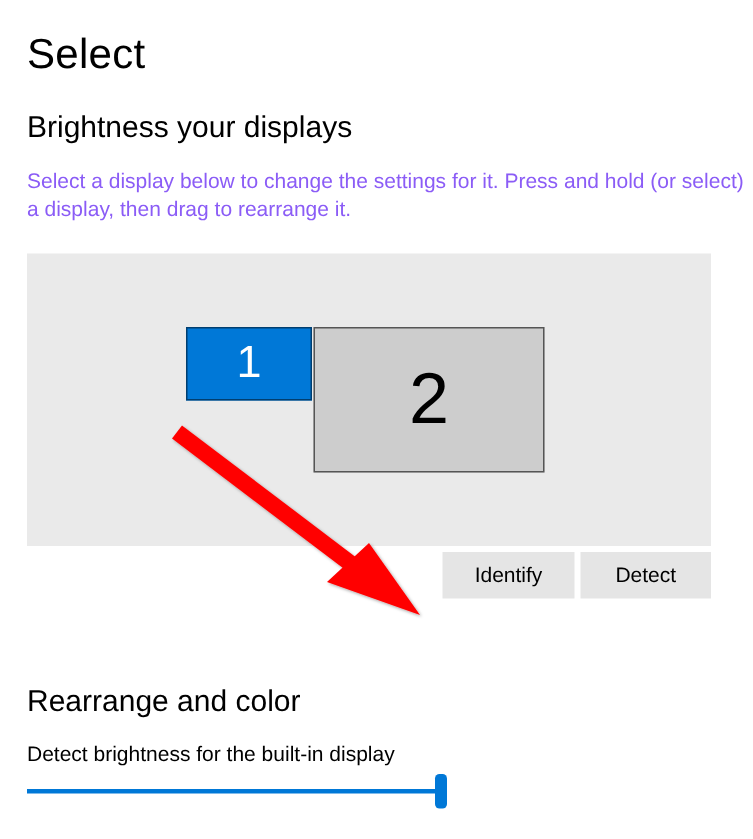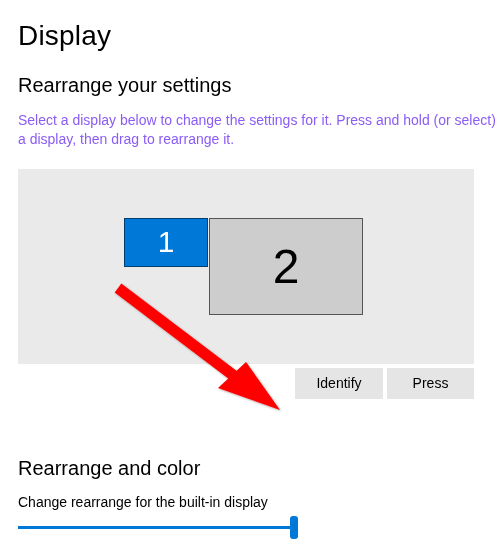--- a/index.html
+++ b/index.html
@@ -125,43 +125,43 @@
       top: 280px;
       width: 200px;
       height: 150px;
       pointer-events: none;
     }
   </style>
 </head>
 <body>
 
 <div class="page">
-  <h1 class="page-title">Display</h1>
+  <h1 class="page-title">Select</h1>
 
-  <h2 class="section-heading">Rearrange your settings</h2>
+  <h2 class="section-heading">Brightness your displays</h2>
 
   <p class="description">Select a display below to change the settings for it. Press and hold (or select) a display, then drag to rearrange it.</p>
 
   <div class="display-canvas">
     <div class="display-box display-1">
       <span>1</span>
     </div>
     <div class="display-box display-2">
       <span>2</span>
     </div>
   </div>
 
   <div class="button-row">
     <button class="btn btn-wide">Identify</button>
-    <button class="btn">Press</button>
+    <button class="btn">Detect</button>
   </div>
 
   <div class="brightness-section">
     <h2 class="section-heading">Rearrange and color</h2>
-    <div class="brightness-label">Change rearrange for the built-in display</div>
+    <div class="brightness-label">Detect brightness for the built-in display</div>
     <div class="slider-track">
       <div class="slider-thumb"></div>
     </div>
   </div>
 </div>
 
 <svg class="annotation-arrow" viewBox="0 0 200 150">
   <defs>
     <filter id="shadow" x="-20%" y="-20%" width="140%" height="140%">
       <feDropShadow dx="1" dy="1" stdDeviation="1" flood-opacity="0.35"></feDropShadow>

